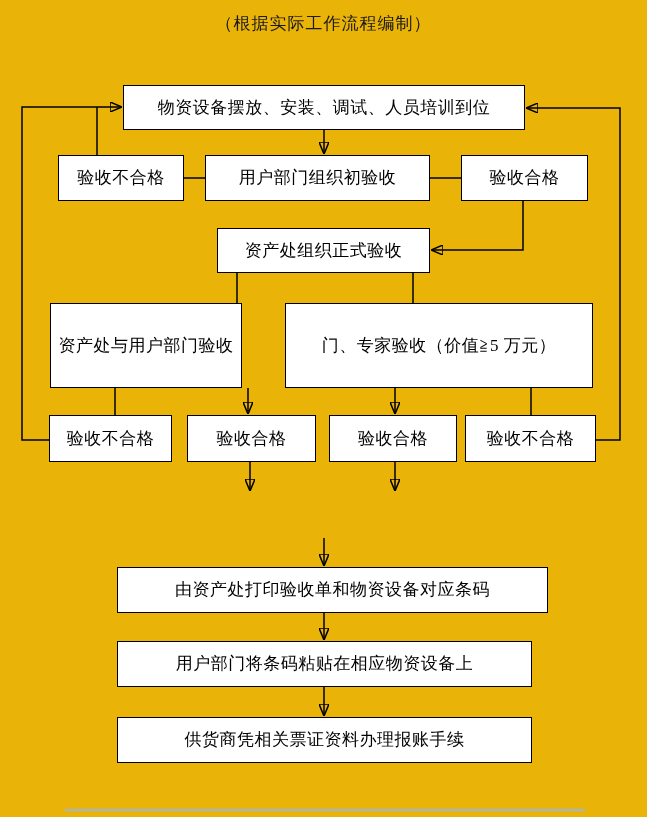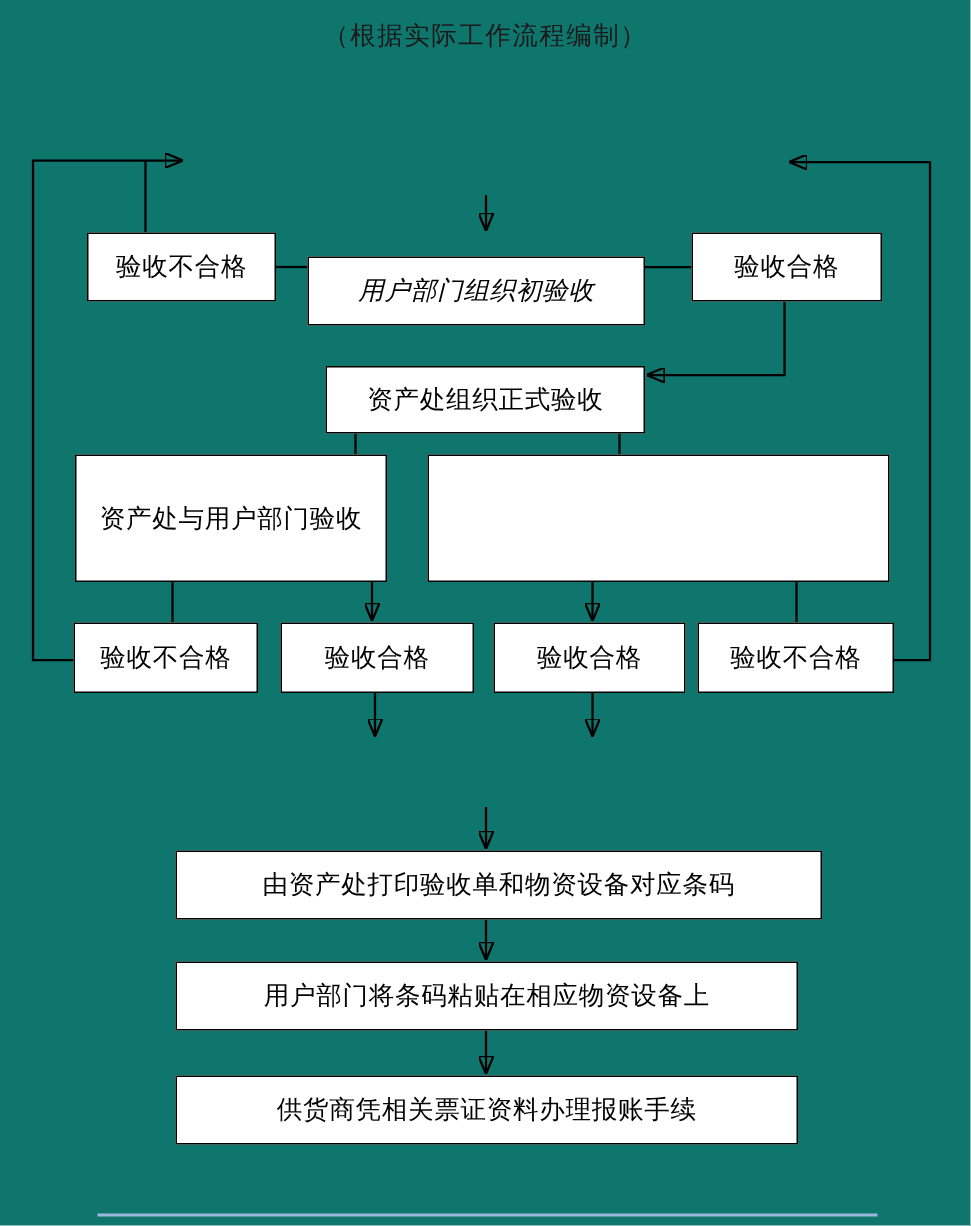--- a/index.html
+++ b/index.html
@@ -4,21 +4,21 @@
 <style>
   html, body {
     margin: 0;
     padding: 0;
     background: #ffffff;
   }
   #canvas {
     position: relative;
     width: 647px;
     height: 817px;
-    background: #0f766e;
+    background: #eab308;
     font-family: "Liberation Serif", "DejaVu Serif", serif;
     color: #000000;
     overflow: hidden;
   }
   #title {
     position: absolute;
     left: 0;
     top: 12px;
     width: 647px;
     text-align: center;
@@ -106,34 +106,36 @@
     <path d="M531,388 V415"></path>
 
     <path d="M250,462 V490" marker-end="url(#arrow)"></path>
     <path d="M395,462 V490" marker-end="url(#arrow)"></path>
 
     <path d="M324,538 V565" marker-end="url(#arrow)"></path>
     <path d="M324,613 V639" marker-end="url(#arrow)"></path>
     <path d="M324,687 V715" marker-end="url(#arrow)"></path>
   </svg>
 
+  <div class="node" style="left:123px; top:85px; width:402px; height:45px;">物资设备摆放、安装、调试、人员培训到位</div>
 
   <div class="node" style="left:58px; top:155px; width:126px; height:46px;">验收不合格</div>
 
-  <div class="node" style="left:205px; top:171px; width:225px; height:46px;font-style:italic;">用户部门组织初验收</div>
+  <div class="node" style="left:205px; top:155px; width:225px; height:46px;">用户部门组织初验收</div>
 
   <div class="node" style="left:461px; top:155px; width:127px; height:46px;">验收合格</div>
 
-  <div class="node" style="left:217px; top:228px; width:213px; height:45px;margin-top:16px;">资产处组织正式验收</div>
+  <div class="node" style="left:217px; top:228px; width:213px; height:45px;">资产处组织正式验收</div>
 
-  <div class="node two-line" style="left:50px; top:303px; width:208px; height:85px;text-align:right;">
+  <div class="node two-line" style="left:50px; top:303px; width:192px; height:85px;text-align:right;">
     <span class="ln">资产处与用户部门验收</span>
   </div>
 
   <div class="node two-line" style="left:285px; top:303px; width:308px; height:85px;">
+    <span class="ln">门、专家验收（价值≧5 万元）</span>
   </div>
 
   <div class="node" style="left:49px; top:415px; width:123px; height:47px;">验收不合格</div>
 
   <div class="node" style="left:187px; top:415px; width:129px; height:47px;">验收合格</div>
 
   <div class="node" style="left:329px; top:415px; width:128px; height:47px;">验收合格</div>
 
   <div class="node" style="left:465px; top:415px; width:131px; height:47px;">验收不合格</div>
 

